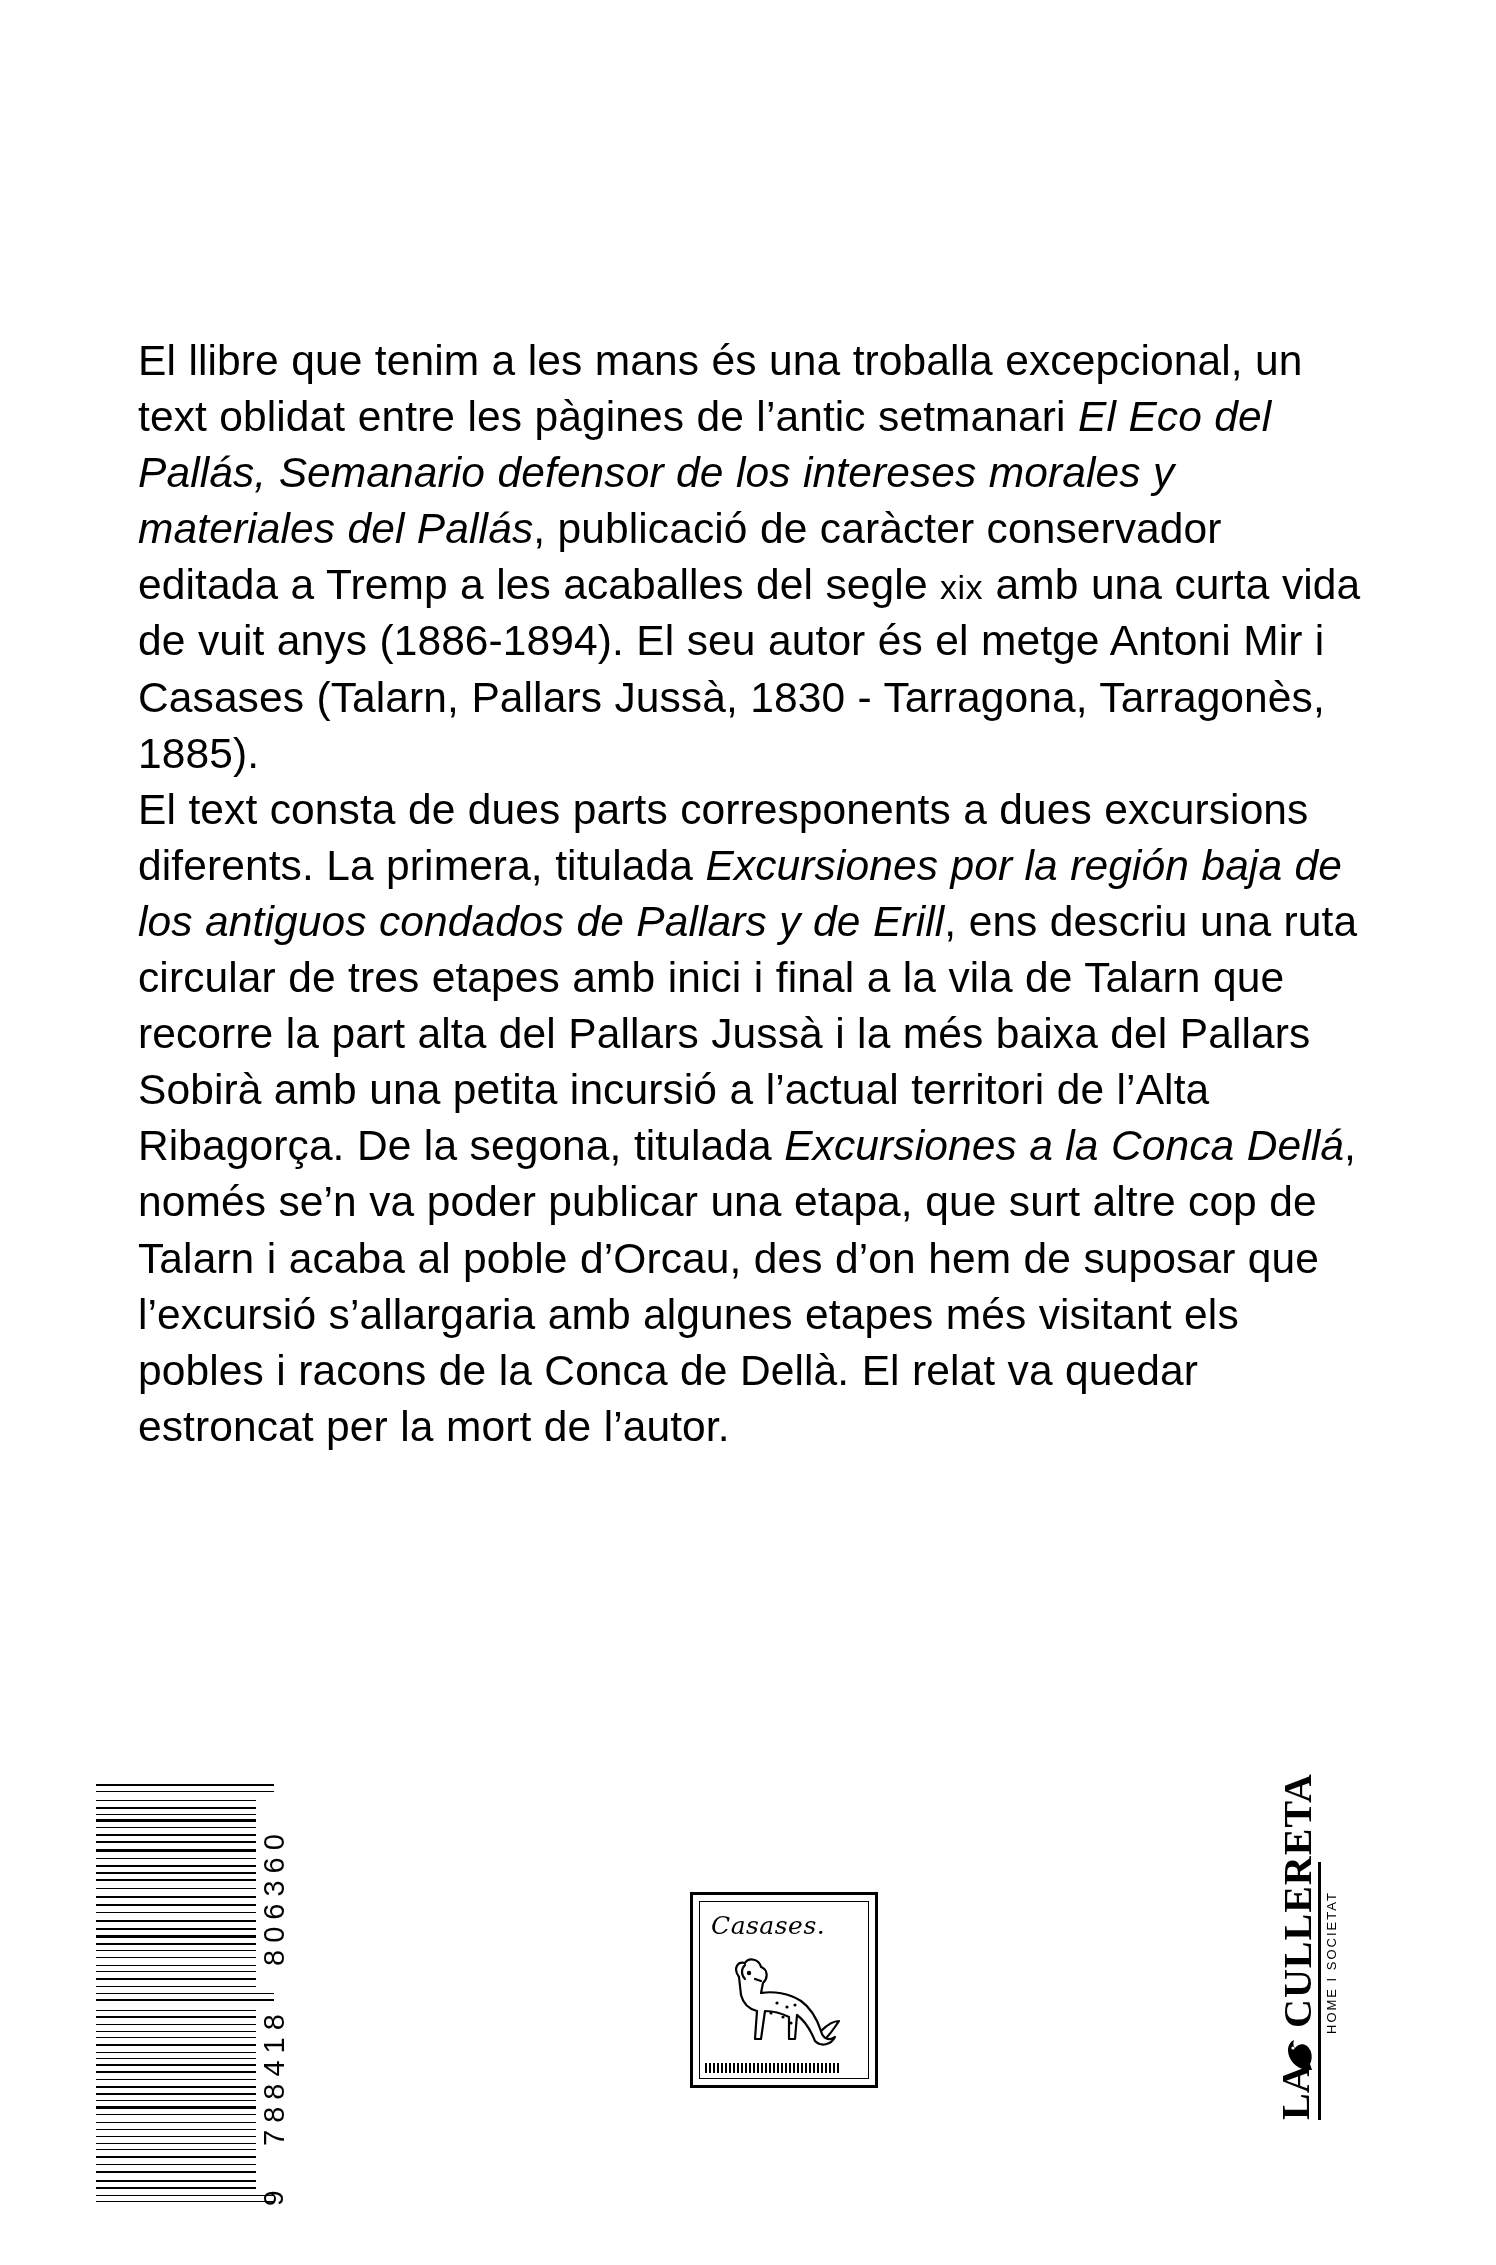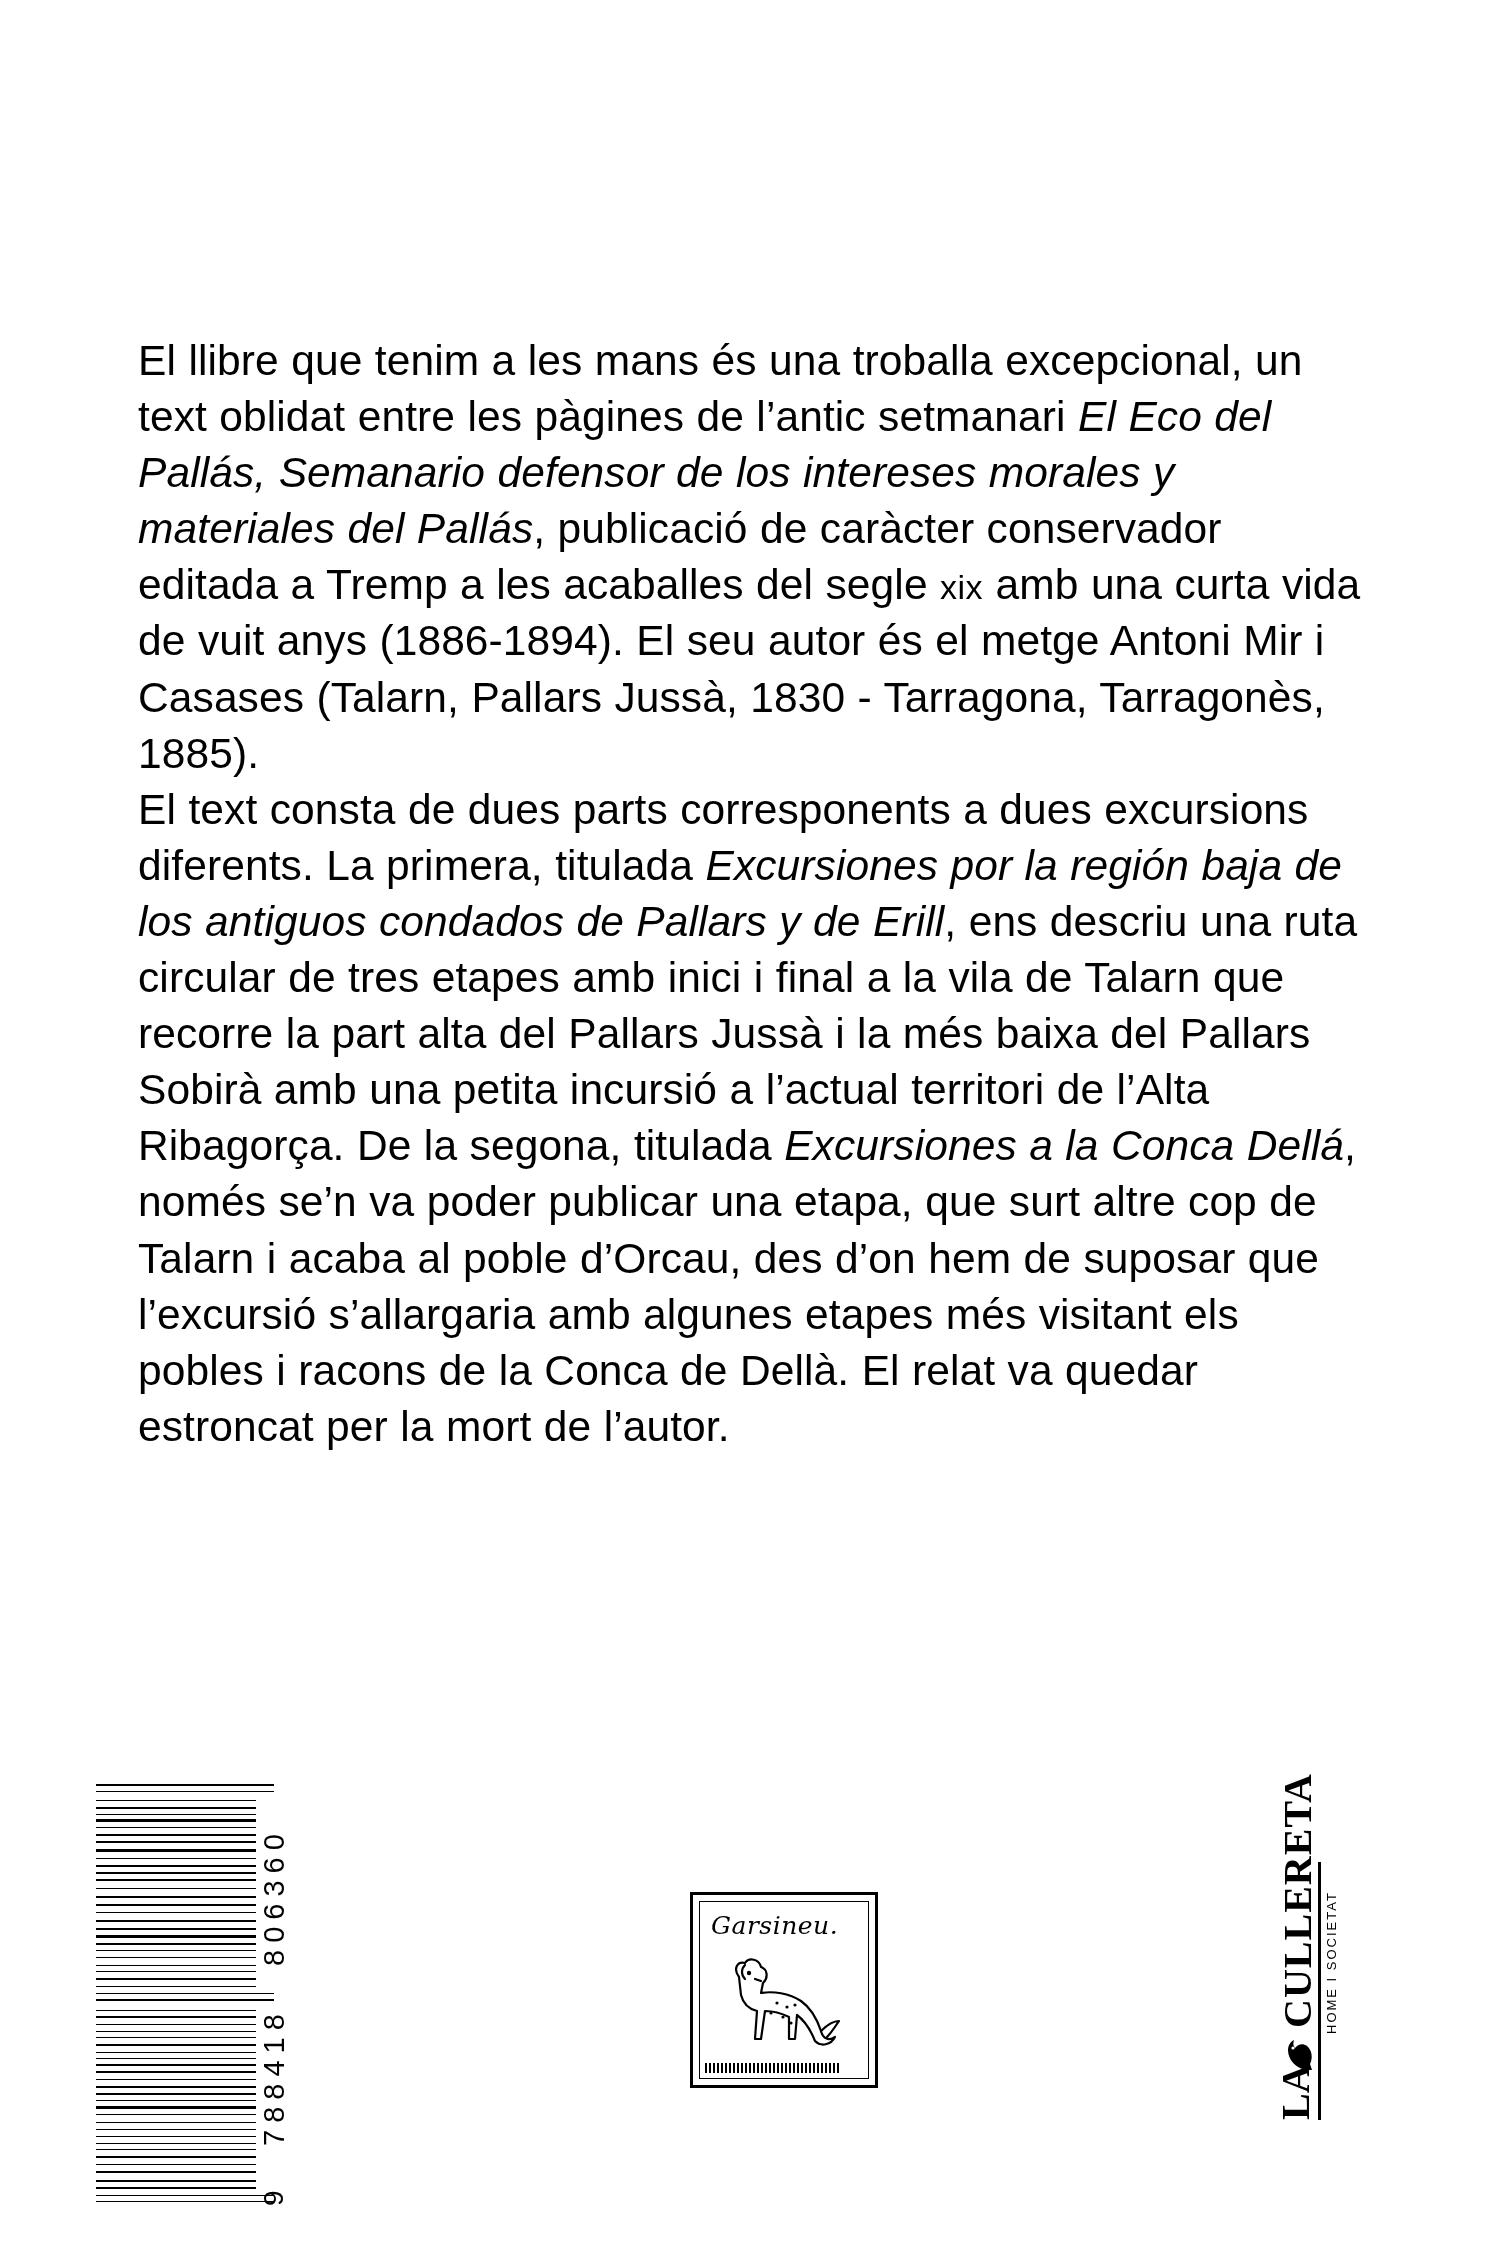--- a/index.html
+++ b/index.html
@@ -371,21 +371,21 @@
         <div class="bc-digits">
           <span class="bc-lead">9</span>
           <span class="bc-left">788418</span>
           <span class="bc-right">806360</span>
         </div>
       </div>
     </div>
 
     <div class="stamp">
       <div class="stamp-inner"></div>
-      <div class="stamp-name">Garsineu.</div>
+      <div class="stamp-name">Casases.</div>
       <svg class="stamp-art" viewBox="0 0 158 120">
         <g fill="none" stroke="#000" stroke-width="2.2" stroke-linejoin="round" stroke-linecap="round">
           <path d="M36 30 C30 22 34 14 42 16 C46 10 56 12 58 20 C64 22 66 30 60 36 L58 46
                    C70 44 86 46 98 54 C108 61 114 72 118 84
                    C120 92 126 94 132 90 C128 98 118 100 112 94
                    C108 84 102 74 94 68
                    L92 92 L86 92 L86 70
                    C78 66 70 64 62 64
                    L58 92 L52 92 L54 64
                    C46 62 40 56 38 48 Z"></path>

